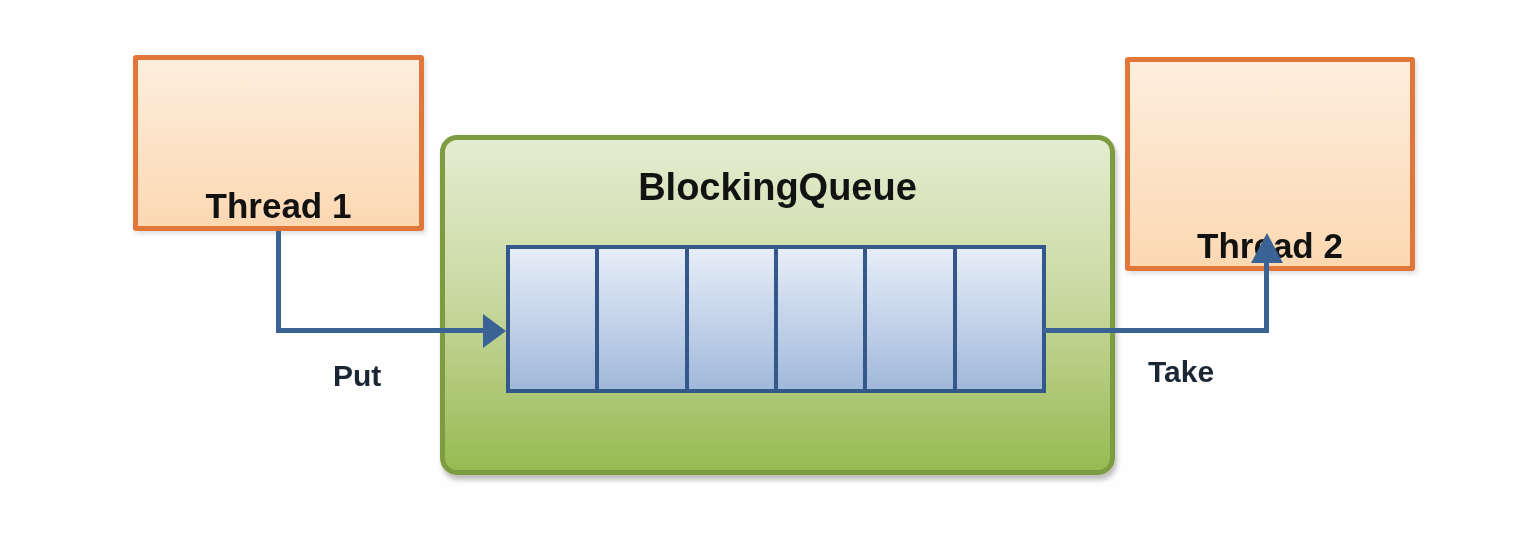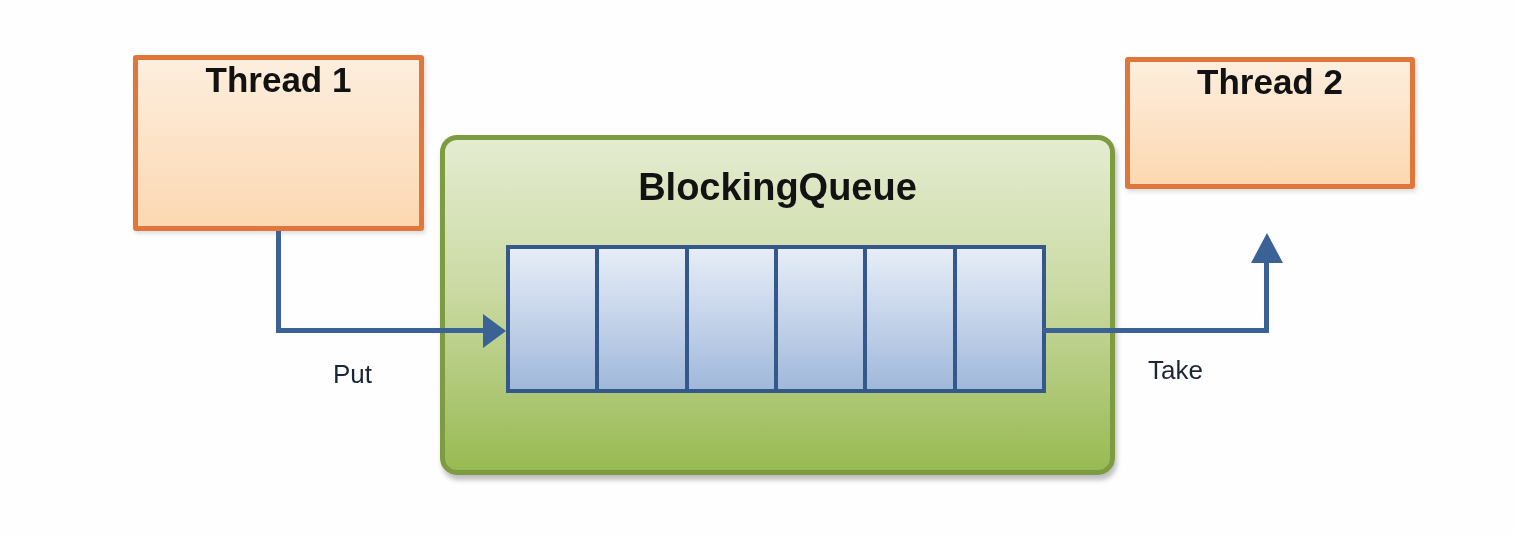--- a/index.html
+++ b/index.html
@@ -29,29 +29,29 @@
     height: 534px;
     background: var(--bg);
   }
 
   .thread-box {
     position: absolute;
     border: 5px solid var(--orange-border);
     border-radius: 3px;
     background: linear-gradient(180deg, var(--orange-fill-top) 0%, var(--orange-fill-bottom) 100%);
     display: flex;
-    align-items: flex-start;
+    align-items: flex-end;
     justify-content: center;
     font-size: 35px;
     font-weight: bold;
     color: var(--title-color);
     box-shadow: 2px 3px 4px rgba(0,0,0,0.12);
   }
   .thread-box.t1 { left: 133px; top: 55px; width: 291px; height: 176px; }
-  .thread-box.t2 { left: 1125px; top: 57px; width: 290px; height: 132px; }
+  .thread-box.t2 { left: 1125px; top: 57px; width: 290px; height: 214px; }
 
   .bq-container {
     position: absolute;
     left: 440px; top: 135px;
     width: 675px; height: 340px;
     border: 5px solid var(--green-border);
     border-radius: 17px;
     background: linear-gradient(180deg, var(--green-fill-top) 0%, var(--green-fill-mid) 45%, var(--green-fill-bottom) 100%);
     box-shadow: 2px 5px 5px rgba(0,0,0,0.25);
   }
@@ -97,22 +97,22 @@
   }
   .arrowhead.up {
     left: 1251px; top: 233px;
     border-left: 16px solid transparent;
     border-right: 16px solid transparent;
     border-bottom: 30px solid var(--arrow-color);
   }
 
   .flow-label {
     position: absolute;
-    font-size: 26px;
-    font-weight: normal;
+    font-size: 30px;
+    font-weight: bold;
     color: var(--label-color);
   }
   .flow-label.put  { left: 333px;  top: 359px; }
   .flow-label.take { left: 1148px; top: 355px; }
 </style>
 </head>
 <body>
 
 <div class="canvas">
 

